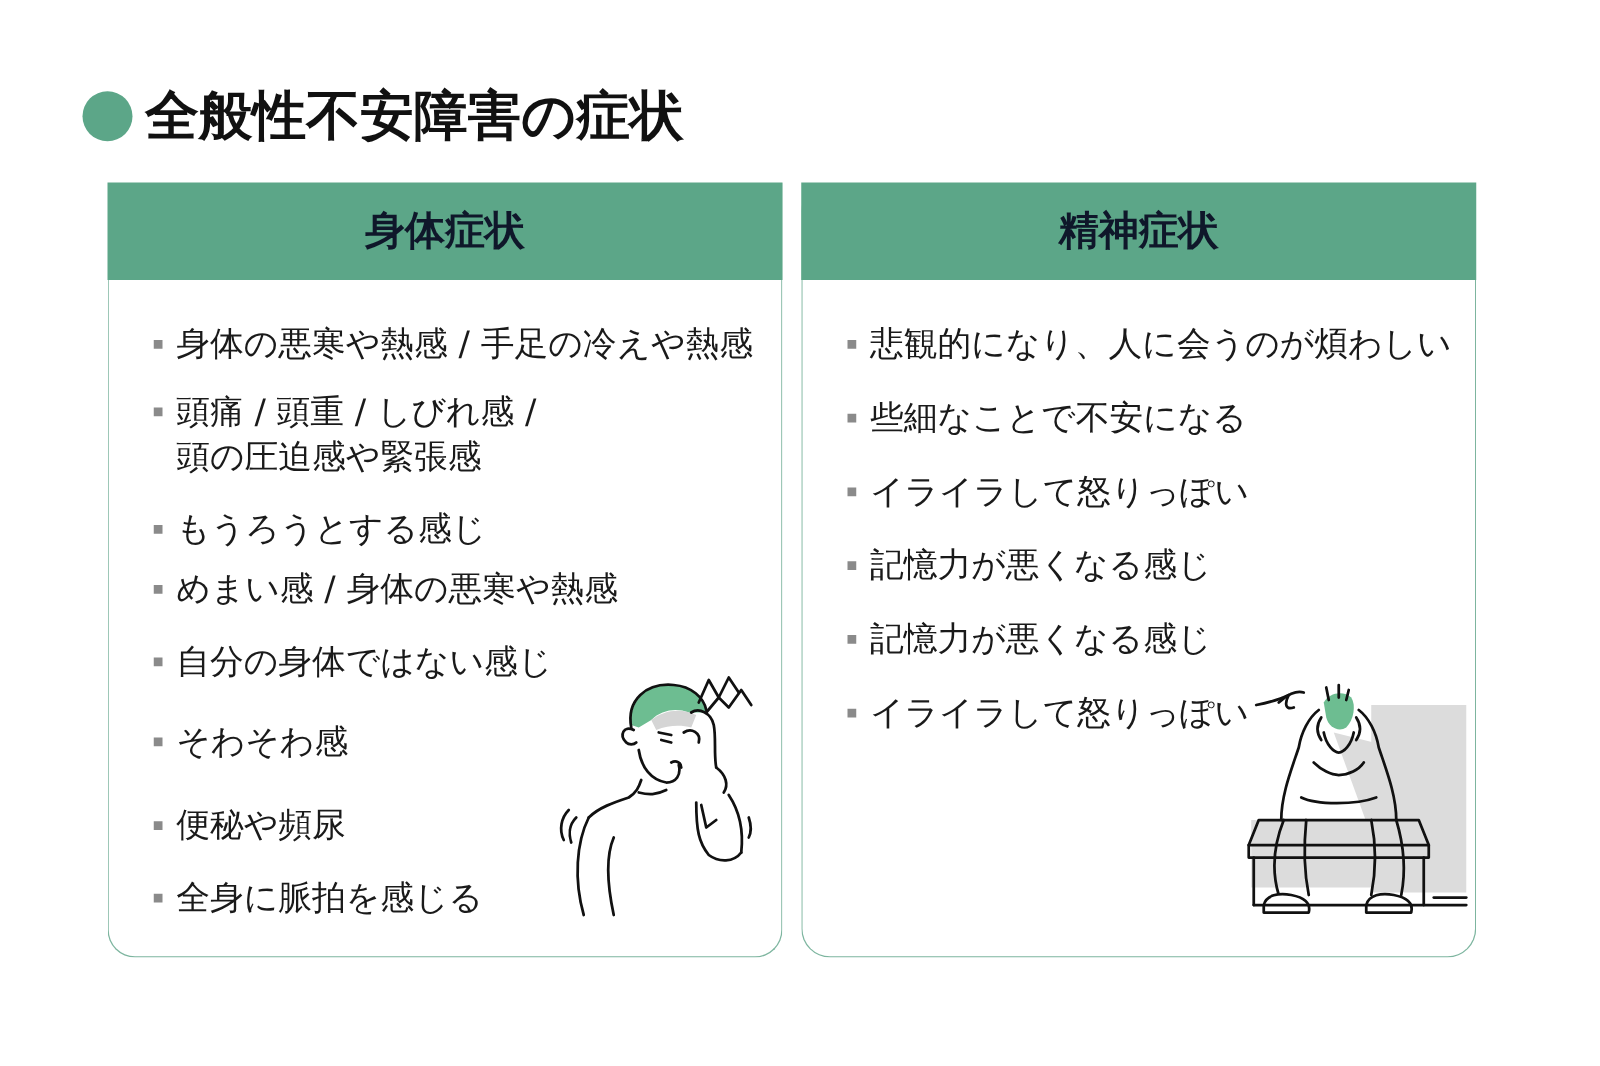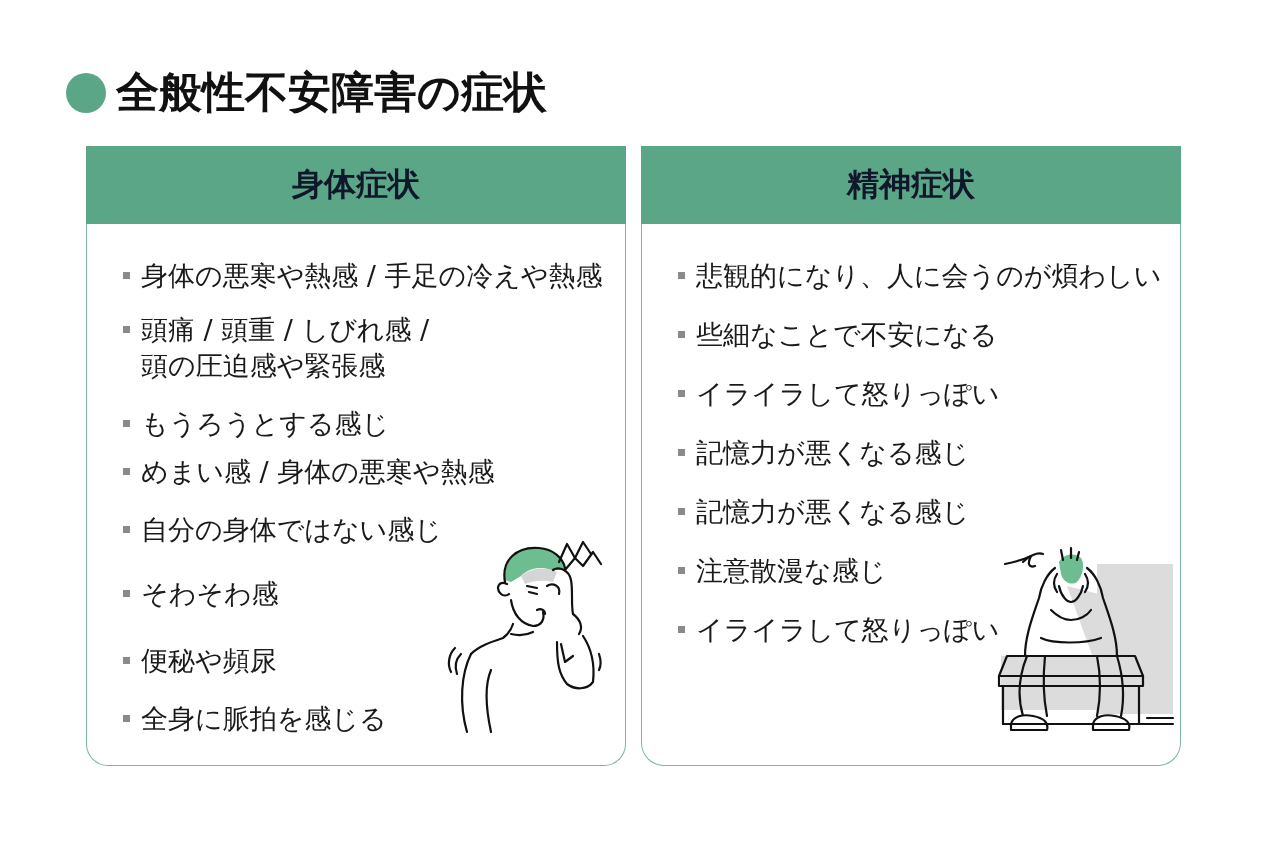--- a/index.html
+++ b/index.html
@@ -73,21 +73,20 @@
 </div>
 
 <div class="card right">
   <div class="card-header">精神症状</div>
   <ul class="list">
     <li style="margin-bottom:23px;"><span class="bullet"></span><span>悲観的になり、人に会うのが煩わしい</span></li>
     <li style="margin-bottom:23px;"><span class="bullet"></span><span>些細なことで不安になる</span></li>
     <li style="margin-bottom:23px;"><span class="bullet"></span><span>イライラして怒りっぽい</span></li>
     <li style="margin-bottom:23px;"><span class="bullet"></span><span>記憶力が悪くなる感じ</span></li>
     <li style="margin-bottom:23px;"><span class="bullet"></span><span>記憶力が悪くなる感じ</span></li>
-    <li style="margin-bottom:23px;"><span class="bullet"></span><span>注意散漫な感じ</span></li>
     <li><span class="bullet"></span><span>イライラして怒りっぽい</span></li>
   </ul>
   <svg class="illus" style="left:355px; top:400px;" width="185" height="200" viewBox="0 0 185 200" fill="none" stroke="#111" stroke-width="2.2" stroke-linecap="round" stroke-linejoin="round">
     <rect x="100" y="18" width="76" height="150" fill="#dcdcdc" stroke="none"></rect>
     <rect x="4" y="110" width="140" height="54" fill="#dcdcdc" stroke="none"></rect>
     <path d="M70 40 L110 150 L150 150 L150 60 Z" fill="#dcdcdc" stroke="none"></path>
     <path d="M62 16 C66 8 78 6 84 12 C88 18 86 30 80 36 C74 40 66 36 64 28 Z" fill="#6dbd91" stroke="none"></path>
     <path d="M8 18 C18 16 26 14 34 10 C30 18 32 22 38 20"></path>
     <path d="M26 16 C32 10 40 6 46 8"></path>
     <path d="M64 4 L66 14 M74 2 L74 12 M82 6 L80 14"></path>

